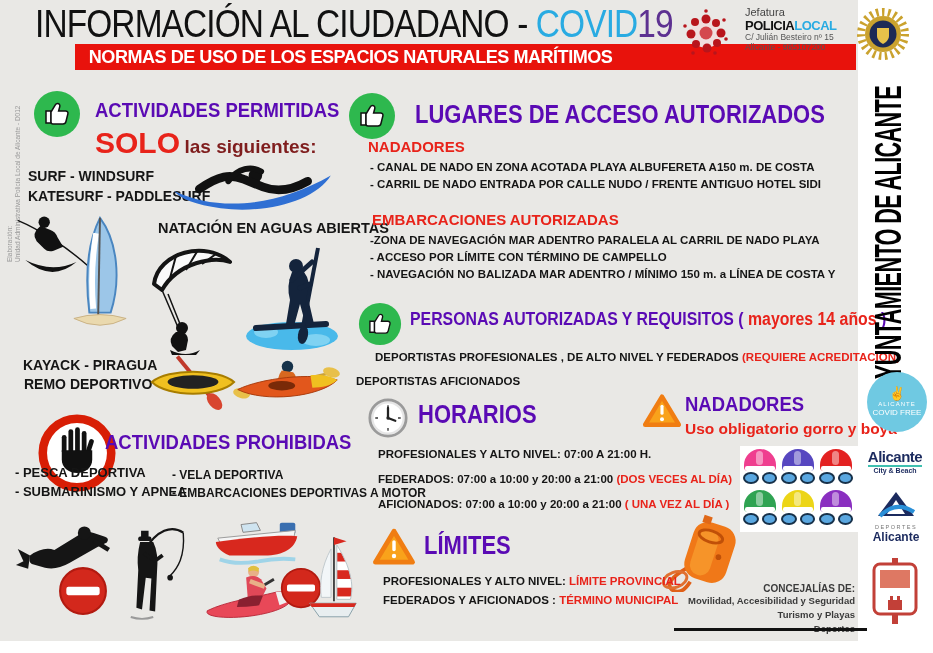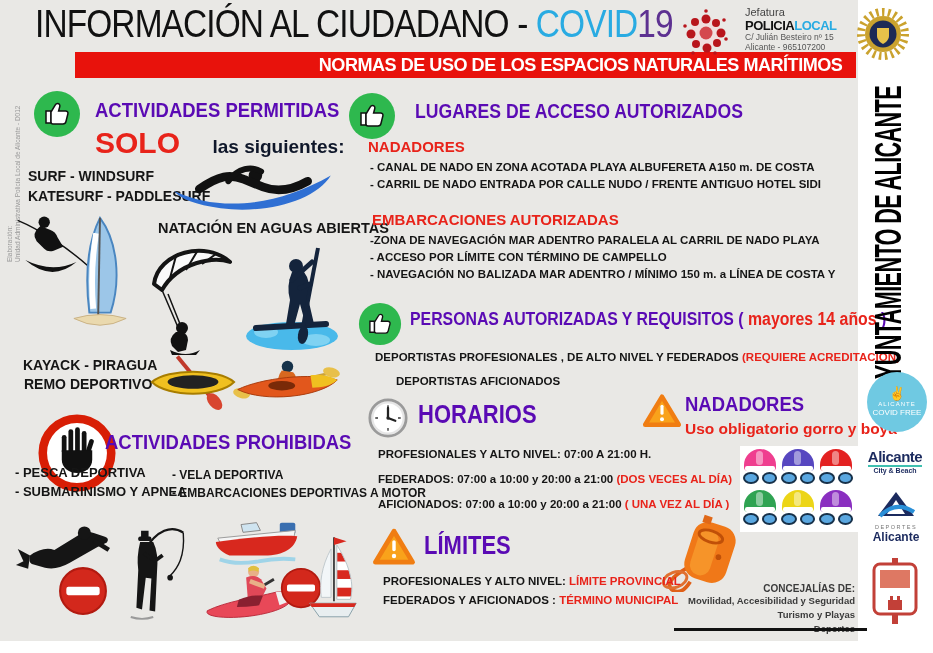--- a/index.html
+++ b/index.html
@@ -13,22 +13,22 @@
   #poster{position:absolute;left:0;top:0;width:858px;height:641px;background:#e9e8e5}
   .abs{position:absolute}
   .nw{white-space:nowrap}
   .cond{display:inline-block;transform:scaleX(.88);transform-origin:0 0;white-space:nowrap}
   .cond-c{display:inline-block;transform:scaleX(.95);transform-origin:50% 0;white-space:nowrap}
   .purple-h{color:var(--purple);font-weight:bold}
   .red-t{color:var(--red);font-weight:bold}
   .blk{color:var(--dark);font-weight:bold}
   
   .title{left:35px;top:3px;font-size:38px;font-weight:normal;letter-spacing:-1px;color:#111}
-  .banner{left:75px;top:52px;width:781px;height:26px;background:var(--banner-red);
-          display:flex;align-items:center;justify-content:flex-end}
+  .banner{left:75px;top:44px;width:781px;height:26px;background:var(--banner-red);
+          display:flex;align-items:center;justify-content:flex-start}
   .banner span{color:#fff;font-weight:bold;font-size:19px;letter-spacing:-.5px}
   .jef{left:745px;top:6px;font-size:11px;color:#444;line-height:13px}
   .jef .pol{font-size:13px;font-weight:bold;color:#111;letter-spacing:-.5px}
   .jef .pol b{color:var(--covid-blue)}
   .jef .addr{font-size:8.5px;color:#555;line-height:10px}
   
   .credit{left:6px;top:262px;transform:rotate(-90deg);transform-origin:0 0;
           font-size:6.5px;color:#999;line-height:8px;white-space:nowrap}
   .ayto{left:868px;top:392px;transform:rotate(-90deg) scale(.6,1);transform-origin:0 0;
         font-size:36px;font-weight:bold;color:#000;white-space:nowrap;letter-spacing:-1px}
@@ -121,21 +121,21 @@
   <svg class="abs" style="left:33px;top:90px" width="48" height="48" viewBox="0 0 48 48">
     <circle cx="24" cy="24" r="23" fill="var(--green)"></circle>
     <path fill="#fff" stroke="#111" stroke-width="1.5" d="M13 21 h5 v12 h-5 z"></path>
     <path fill="#fff" stroke="#111" stroke-width="1.5" d="M18 32 c0 1.2 1 2 2 2 h10 c1.5 0 2.6 -1 2.9 -2.2 l2 -8 c.4 -1.5 -.8 -2.8 -2.3 -2.8 h-7 l1.2 -4.5 c.4 -1.6 -.7 -3 -2.2 -3 -1 0 -1.9 .6 -2.3 1.5 L18 22 z"></path>
   </svg>
   <div class="abs purple-h nw" style="left:95px;top:98px;font-size:21px">
     <span class="cond">ACTIVIDADES PERMITIDAS</span>
   </div>
   <div class="abs nw" style="left:95px;top:126px">
     <span style="color:var(--red);font-weight:bold;font-size:30px">SOLO</span>
-    <span style="color:#0f172a;font-weight:bold;font-size:19px;margin-left:28px">las siguientes:</span>
+    <span style="color:#7f1d1d;font-weight:bold;font-size:19px;margin-left:0">las siguientes:</span>
   </div>
   <div class="abs blk nw" style="left:28px;top:168px;font-size:14px">SURF - WINDSURF</div>
   <div class="abs blk nw" style="left:28px;top:188px;font-size:14px">KATESURF - PADDLESURF</div>
 
   <svg class="abs" style="left:170px;top:160px" width="165" height="58" viewBox="0 0 170 60">
     <path d="M4 32 C 50 54 110 48 166 16 C 150 42 100 56 52 50 C 26 46 10 40 4 32 Z" fill="#2f6fd3"></path>
     <circle cx="88" cy="16" r="7" fill="#111"></circle>
     <path d="M30 30 C 50 16 62 14 76 20 L 96 28 C 112 34 128 30 142 22" stroke="#111" stroke-width="9" fill="none" stroke-linecap="round"></path>
     <path d="M60 22 C 70 8 84 6 94 12" stroke="#111" stroke-width="6" fill="none" stroke-linecap="round"></path>
   </svg>
@@ -283,21 +283,21 @@
     <path d="M32 16 C 22 34 20 52 22 66 L32 66 Z" fill="#f2f6f8" stroke="#c0c8cc"></path>
     <path d="M10 72 L58 72 L50 86 L20 86 Z" fill="#e8eef0" stroke="#88a0a8"></path>
     <path d="M10 72 L58 72 L56 76 L12 76 Z" fill="#d8281e"></path>
   </svg>
 
   <svg class="abs" style="left:348px;top:92px" width="48" height="48" viewBox="0 0 48 48">
     <circle cx="24" cy="24" r="23" fill="var(--green)"></circle>
     <path fill="#fff" stroke="#111" stroke-width="1.5" d="M13 21 h5 v12 h-5 z"></path>
     <path fill="#fff" stroke="#111" stroke-width="1.5" d="M18 32 c0 1.2 1 2 2 2 h10 c1.5 0 2.6 -1 2.9 -2.2 l2 -8 c.4 -1.5 -.8 -2.8 -2.3 -2.8 h-7 l1.2 -4.5 c.4 -1.6 -.7 -3 -2.2 -3 -1 0 -1.9 .6 -2.3 1.5 L18 22 z"></path>
   </svg>
-  <div class="abs purple-h nw" style="left:415px;top:100px;font-size:20px">
+  <div class="abs purple-h nw" style="left:415px;top:100px;font-size:25px">
     <span class="cond">LUGARES DE ACCESO AUTORIZADOS</span>
   </div>
 
   <div class="abs red-t nw" style="left:368px;top:138px;font-size:15px">NADADORES</div>
   <div class="abs b11" style="left:370px;top:159px">
     <div>- CANAL DE NADO EN ZONA ACOTADA PLAYA ALBUFERETA A150 m. DE COSTA</div>
     <div>- CARRIL DE NADO ENTRADA POR CALLE NUDO / FRENTE ANTIGUO HOTEL SIDI</div>
   </div>
 
   <div class="abs red-t nw" style="left:372px;top:211px;font-size:15px">EMBARCACIONES AUTORIZADAS</div>
@@ -311,21 +311,21 @@
     <circle cx="24" cy="24" r="23" fill="var(--green)"></circle>
     <path fill="#fff" stroke="#111" stroke-width="1.5" d="M13 21 h5 v12 h-5 z"></path>
     <path fill="#fff" stroke="#111" stroke-width="1.5" d="M18 32 c0 1.2 1 2 2 2 h10 c1.5 0 2.6 -1 2.9 -2.2 l2 -8 c.4 -1.5 -.8 -2.8 -2.3 -2.8 h-7 l1.2 -4.5 c.4 -1.6 -.7 -3 -2.2 -3 -1 0 -1.9 .6 -2.3 1.5 L18 22 z"></path>
   </svg>
   <div class="abs nw" style="left:410px;top:309px;font-size:18px;font-weight:bold">
     <span class="cond"><span style="color:var(--purple)">PERSONAS AUTORIZADAS Y REQUISITOS (</span><span style="color:var(--red)"> mayores 14 años </span><span style="color:var(--purple)">)</span></span>
   </div>
   <div class="abs b11 nw" style="left:375px;top:349px">
     <span>DEPORTISTAS PROFESIONALES , DE ALTO NIVEL  Y FEDERADOS </span><span class="r">(REQUIERE ACREDITACIÓN)</span>
   </div>
-  <div class="abs b11 nw" style="left:396px;top:373px">DEPORTISTAS AFICIONADOS</div>
+  <div class="abs b11 nw" style="left:356px;top:373px">DEPORTISTAS AFICIONADOS</div>
 
   <svg class="abs" style="left:368px;top:398px" width="40" height="40" viewBox="0 0 44 44">
     <circle cx="22" cy="22" r="20" fill="#e6e6e6" stroke="#9a9a9a" stroke-width="3"></circle>
     <circle cx="22" cy="22" r="16" fill="#fff"></circle>
     <path d="M22 8 v3 M22 33 v3 M8 22 h3 M33 22 h3" stroke="#666" stroke-width="2"></path>
     <path d="M22 22 L22 11 M22 22 L30 25" stroke="#222" stroke-width="2.5" stroke-linecap="round"></path>
     <circle cx="22" cy="22" r="1.8" fill="#222"></circle>
   </svg>
   <div class="abs purple-h nw" style="left:418px;top:400px;font-size:25px">
     <span class="cond">HORARIOS</span>

